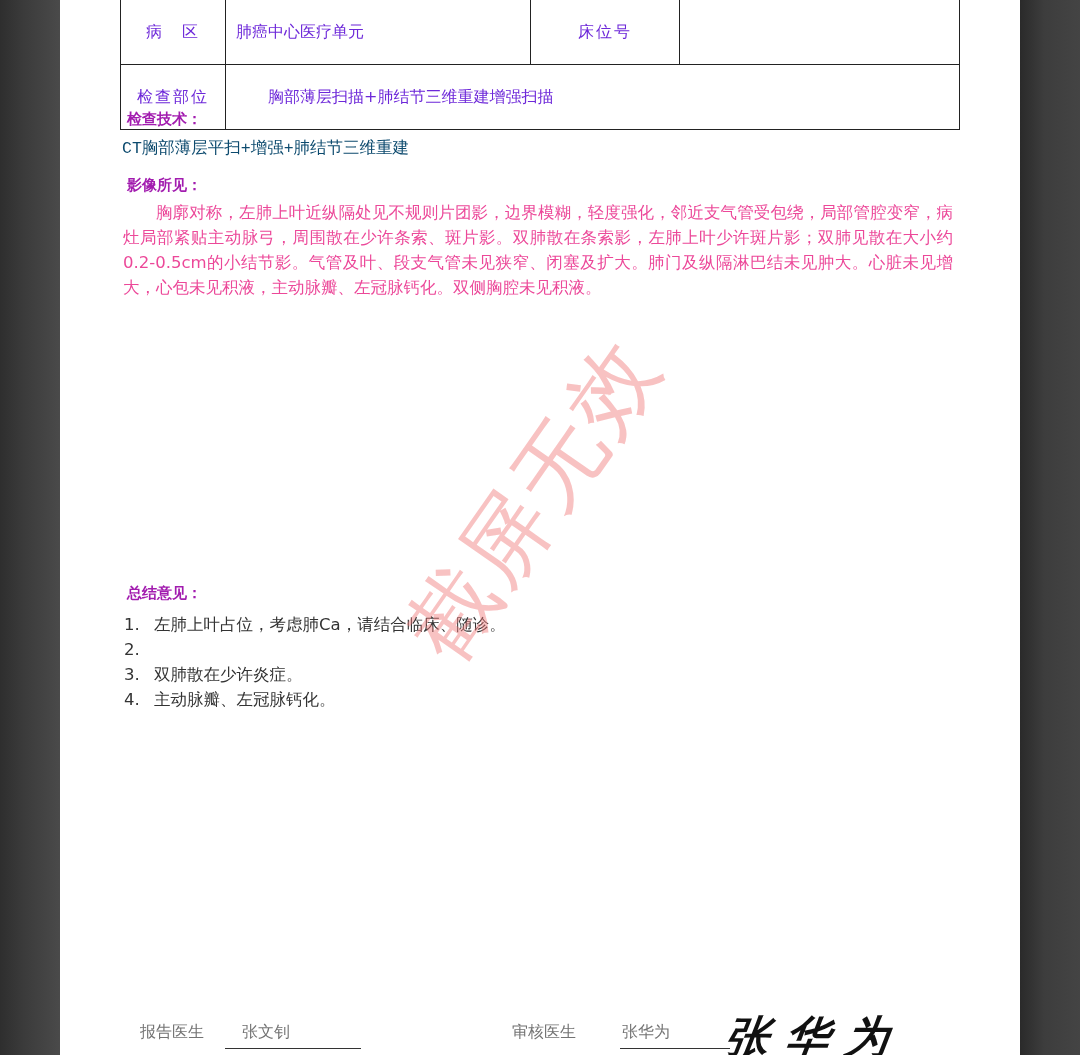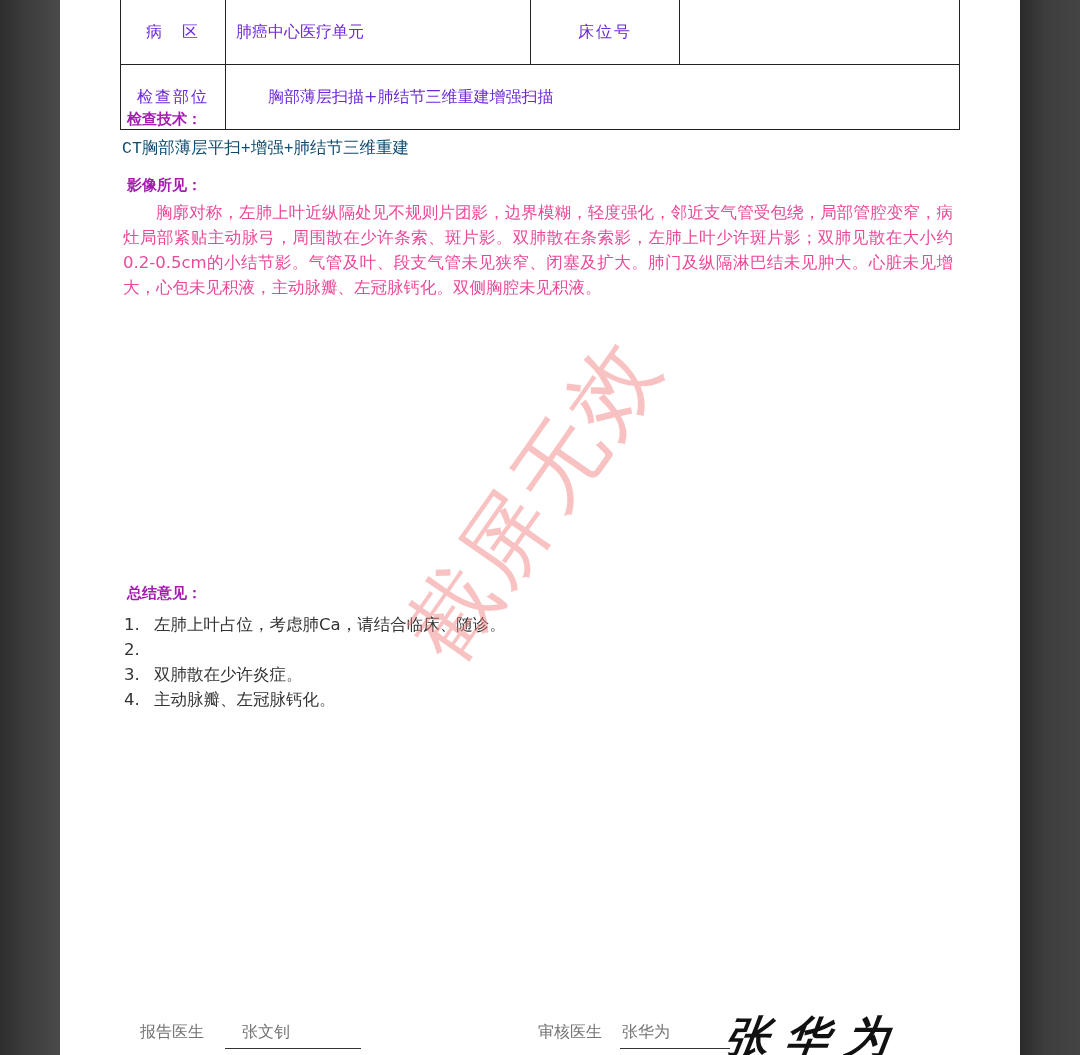--- a/index.html
+++ b/index.html
@@ -126,18 +126,18 @@
         <span>主动脉瓣、左冠脉钙化。</span>
       </li>
   </ol>
 
   <div class="watermark">截屏无效</div>
 
   <span class="sig-row" style="left:80px;">报告医生</span>
   <span class="sig-row" style="left:182px;">张文钊</span>
   <div class="sig-line" style="left:165px; top:1048px; width:136px;"></div>
 
-  <span class="sig-row" style="left:478px;">审核医生</span>
+  <span class="sig-row" style="left:452px;">审核医生</span>
   <span class="sig-row" style="left:562px;">张华为</span>
   <div class="sig-line" style="left:560px; top:1048px; width:110px;"></div>
   <div class="handwriting">张华为</div>
 
 </div>
 
 </body></html>

